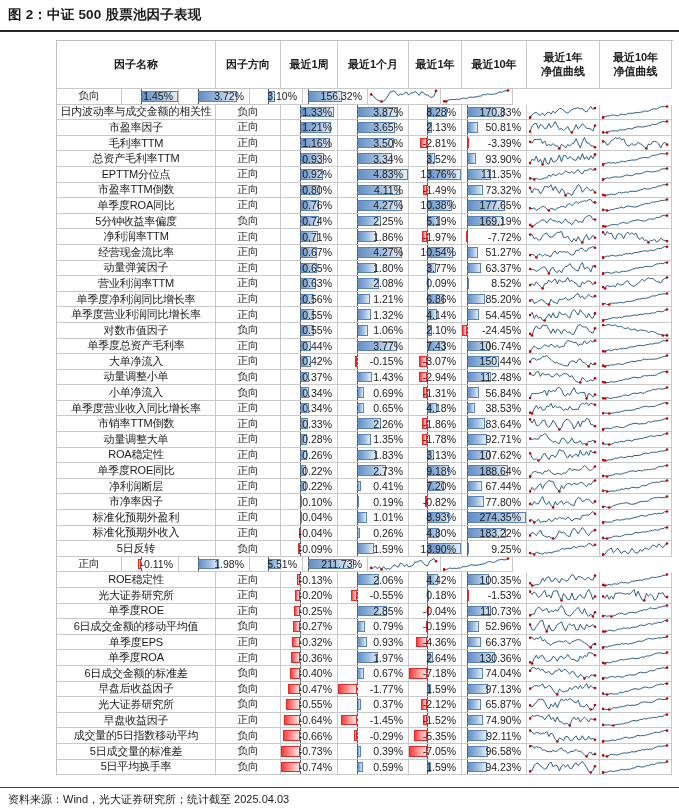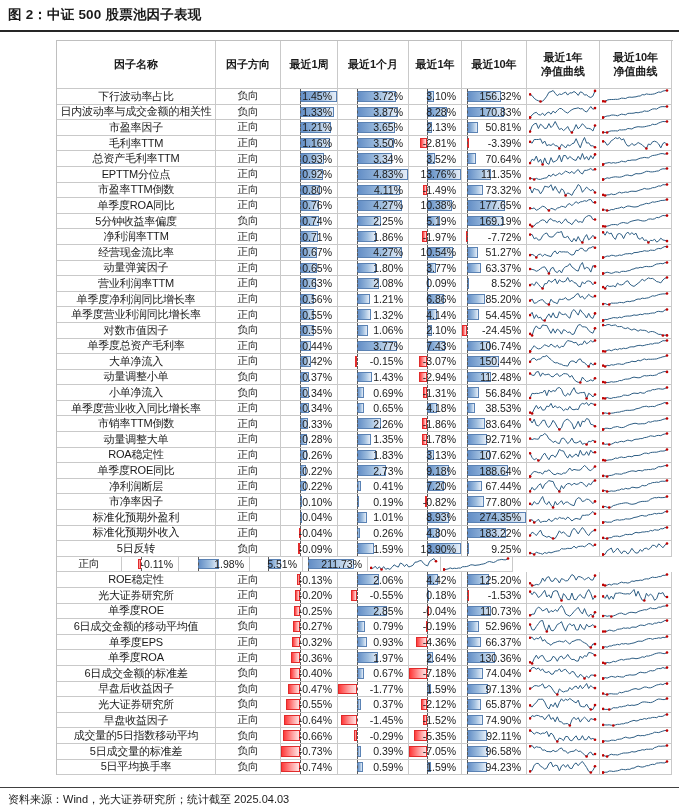--- a/index.html
+++ b/index.html
@@ -59,21 +59,20 @@
         <span>最近1年</span>
         <span>净值曲线</span>
       </div>
       <div class="th c-s10">
         <span>最近10年</span>
         <span>净值曲线</span>
       </div>
     </div>
     <div id="tbody">
         <div class="tr">
-          <div class="td name c-name">下行波动率占比</div>
           <div class="td dir c-dir">负向</div>
           <div class="td num c-w1">
             <div class="bar pos" style="width: 66.21%; left: 33.79%;"></div>
             <div class="axis" style="left: 33.79%;"></div>
             <span class="val">1.45%</span>
           </div>
           <div class="td num c-m1">
             <div class="bar pos" style="width: 56.3636%; left: 26.8182%;"></div>
             <div class="axis" style="left: 26.8182%;"></div>
             <span class="val">3.72%</span>
@@ -239,21 +238,21 @@
             <span class="val">3.34%</span>
           </div>
           <div class="td num c-y1">
             <div class="bar pos" style="width: 16.6983%; left: 34.0607%;"></div>
             <div class="axis" style="left: 34.0607%;"></div>
             <span class="val">3.52%</span>
           </div>
           <div class="td num c-y10">
             <div class="bar pos" style="width: 13.9993%; left: 8.18273%;"></div>
             <div class="axis" style="left: 8.18273%;"></div>
-            <span class="val">70.64%</span>
+            <span class="val">93.90%</span>
           </div>
           <div class="td spark c-s1">
             <svg width="68" height="14">
               <polyline points="1.0,11.1 3.1,7.2 5.2,8.5 7.3,4.1 9.4,10.2 11.5,7.2 13.6,12.5 15.7,5.9 17.8,11.1 19.9,12.3 22.0,5.6 24.1,10.2 26.2,9.3 28.3,7.8 30.4,3.0 32.5,9.9 34.5,3.6 36.6,3.5 38.7,7.2 40.8,4.5 42.9,6.3 45.0,7.9 47.1,8.4 49.2,4.3 51.3,7.5 53.4,1.5 55.5,7.3 57.6,4.5 59.7,8.1 61.8,3.6 63.9,6.8 66.0,2.4" fill="none" stroke="#2E5E84" stroke-width="1"></polyline>
               <circle cx="1.0" cy="11.1" r="1.3" fill="#C00000"></circle>
               <circle cx="13.6" cy="12.5" r="1.3" fill="#C00000"></circle>
               <circle cx="66.0" cy="2.4" r="1.3" fill="#C00000"></circle>
             </svg>
           </div>
           <div class="td spark c-s10">
@@ -1318,21 +1317,21 @@
             <span class="val">2.06%</span>
           </div>
           <div class="td num c-y1">
             <div class="bar pos" style="width: 20.9677%; left: 34.0607%;"></div>
             <div class="axis" style="left: 34.0607%;"></div>
             <span class="val">4.42%</span>
           </div>
           <div class="td num c-y10">
             <div class="bar pos" style="width: 33.5843%; left: 8.18273%;"></div>
             <div class="axis" style="left: 8.18273%;"></div>
-            <span class="val">125.20%</span>
+            <span class="val">100.35%</span>
           </div>
           <div class="td spark c-s1">
             <svg width="68" height="14">
               <polyline points="1.0,10.2 3.1,12.5 5.2,12.3 7.3,11.4 9.4,11.8 11.5,10.1 13.6,5.0 15.7,8.3 17.8,4.5 19.9,3.7 22.0,8.1 24.1,8.3 26.2,5.0 28.3,6.6 30.4,10.0 32.5,5.6 34.5,6.4 36.6,7.9 38.7,7.7 40.8,4.6 42.9,1.5 45.0,2.9 47.1,7.1 49.2,3.5 51.3,3.8 53.4,4.9 55.5,6.8 57.6,5.5 59.7,4.3 61.8,6.9 63.9,7.1 66.0,2.6" fill="none" stroke="#2E5E84" stroke-width="1"></polyline>
               <circle cx="1.0" cy="10.2" r="1.3" fill="#C00000"></circle>
               <circle cx="3.1" cy="12.5" r="1.3" fill="#C00000"></circle>
               <circle cx="66.0" cy="2.6" r="1.3" fill="#C00000"></circle>
             </svg>
           </div>
           <div class="td spark c-s10">

